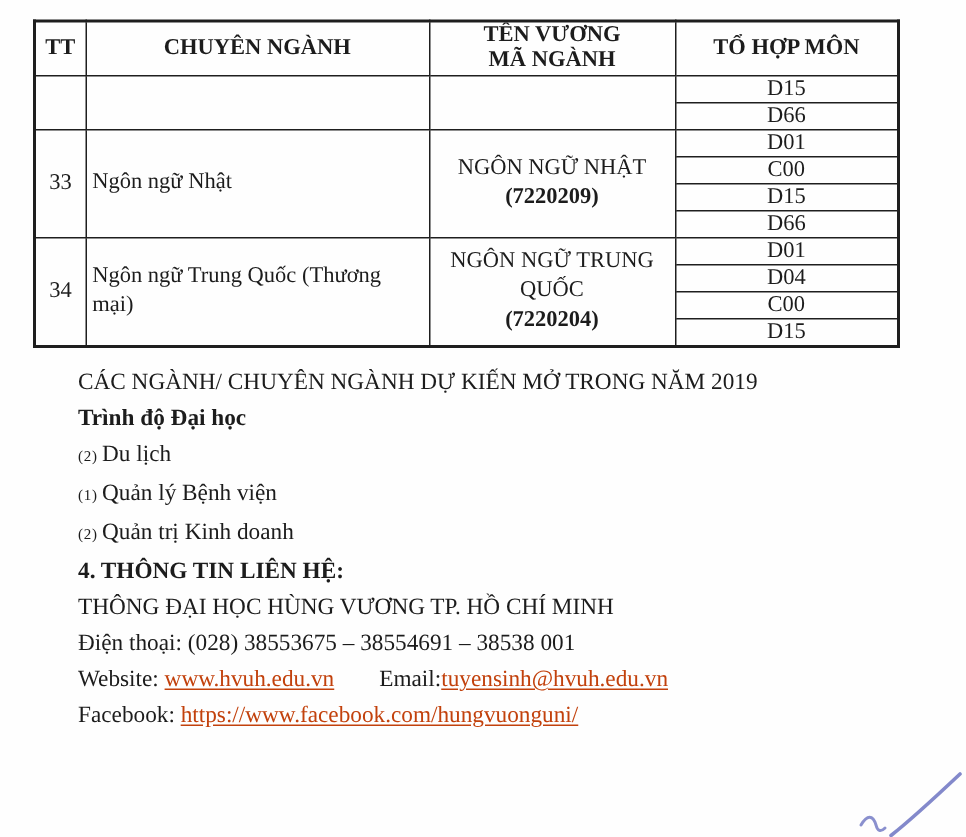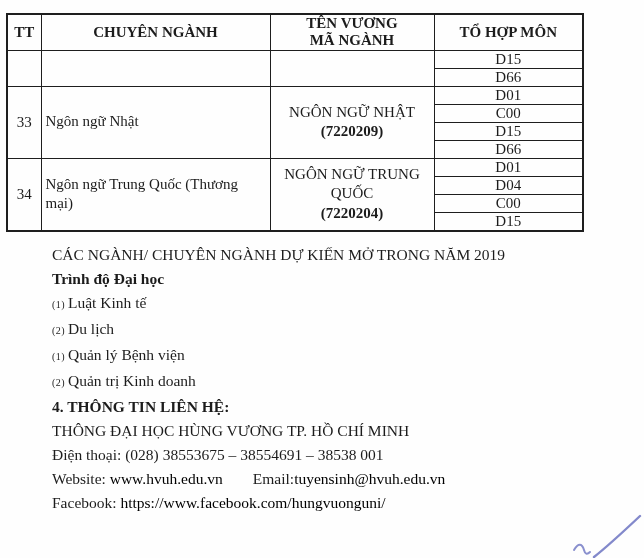--- a/index.html
+++ b/index.html
@@ -7,21 +7,21 @@
     width:644px; height:558px;
     background:#ffffff;
     font-family:"Liberation Serif", serif;
     color:#1c1c1c;
     -webkit-font-smoothing:antialiased;
   }
   .page { position:relative; width:644px; height:558px; background:#fefefe; overflow:hidden; }
 
   
   .majors-table {
-    position:absolute; left:6px; top:13px;
+    position:absolute; left:22px; top:13px;
     border-collapse:collapse; table-layout:fixed;
     width:576px;
     border:2px solid #1e1e1e;
   }
   .majors-table th, .majors-table td {
     border:1px solid #1e1e1e;
     padding:0 4px;
     font-size:15px;
     overflow:hidden;
   }
@@ -39,21 +39,21 @@
   
   .textblock {
     position:absolute; left:52px; top:243px; right:14px;
   }
   .tline { font-size:15.5px; line-height:24px; white-space:nowrap; }
   .tline.bold { font-weight:bold; }
   .num-prefix {
     font-size:10px; display:inline-block; width:16px;
     letter-spacing:0.5px;
   }
-  .doc-link { color:#000000; text-underline-offset:2px; }
+  .doc-link { color:#c2410c; text-decoration:underline; text-underline-offset:2px; }
   .email-gap { display:inline-block; margin-left:30px; }
 
   
   .signature { position:absolute; left:566px; top:508px; }
 </style>
 </head>
 <body>
 
 <div class="page">
 
@@ -123,23 +123,20 @@
       <td class="subj-cell">D15</td>
     </tr>
   </tbody>
     </table>
 
   <div class="textblock">
     <div class="tline">CÁC NGÀNH/ CHUYÊN NGÀNH DỰ KIẾN MỞ TRONG NĂM 2019</div>
 
     <div class="tline bold">Trình độ Đại học</div>
     <div class="tline">
-      <span class="num-prefix">(1)</span><span>Luật Kinh tế</span>
-    </div>
-    <div class="tline">
       <span class="num-prefix">(2)</span><span>Du lịch</span>
     </div>
 
     <div class="tline">
       <span class="num-prefix">(1)</span><span>Quản lý Bệnh viện</span>
     </div>
     <div class="tline">
       <span class="num-prefix">(2)</span><span>Quản trị Kinh doanh</span>
     </div>
 

